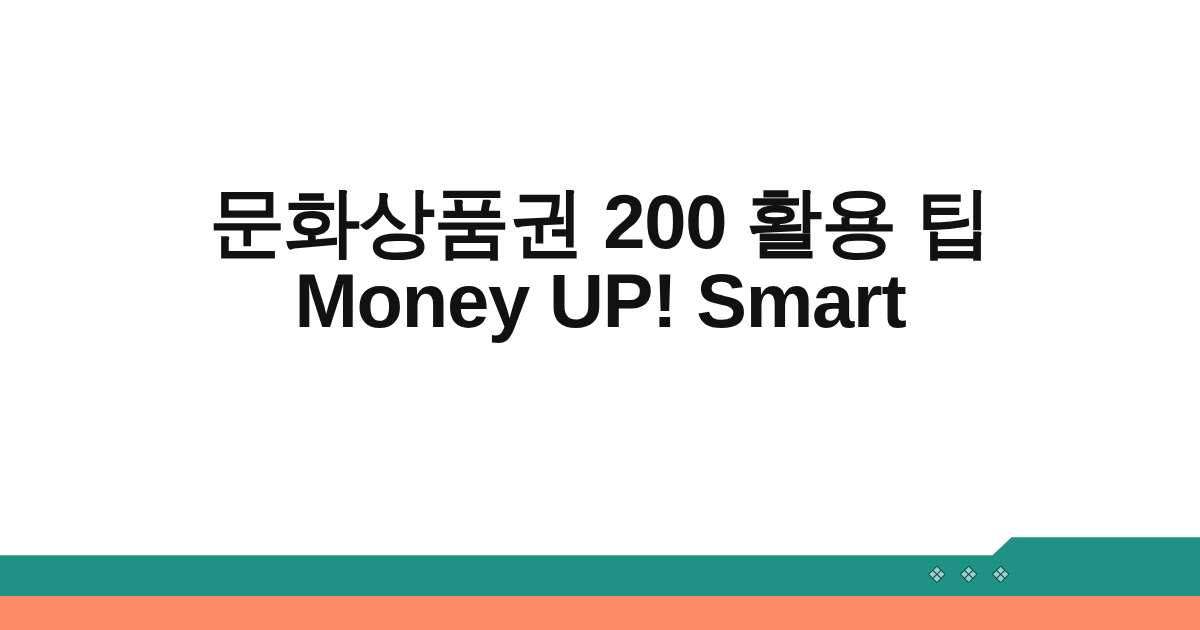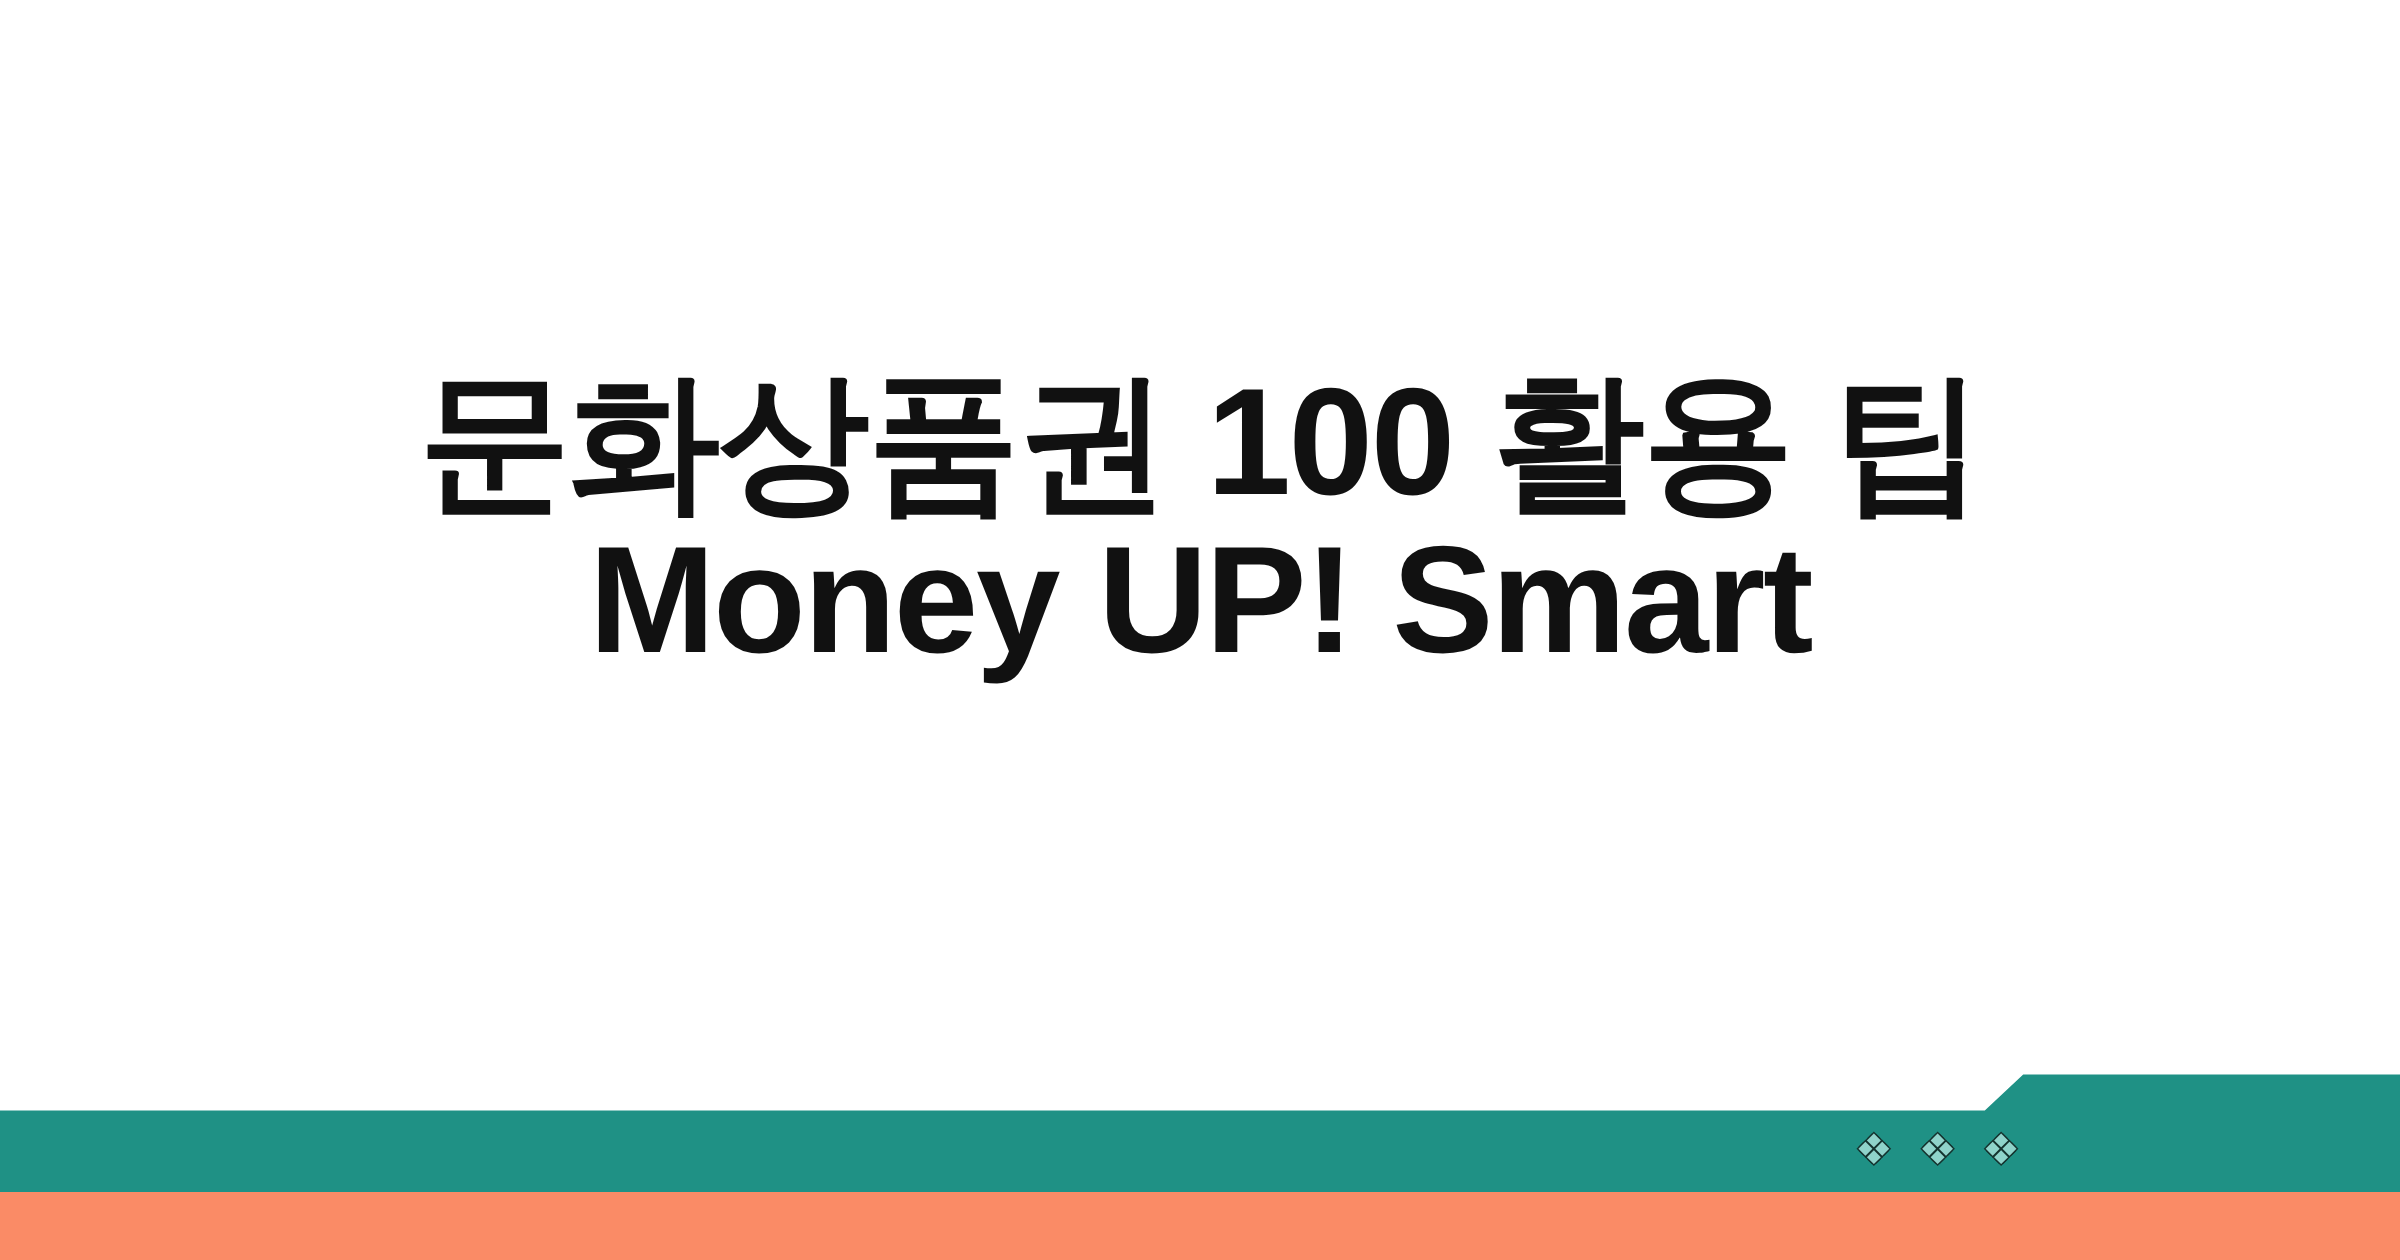--- a/index.html
+++ b/index.html
@@ -106,21 +106,21 @@
        0 -1px #15332f,
        0  1px #15332f;
   }
 </style>
 </head>
 <body>
 
 <div id="card">
 
   <div id="title-area">
-    <h1 id="headline">문화상품권 100 활용 팁 Money UP! Smart</h1>
+    <h1 id="headline">문화상품권 200 활용 팁 Money UP! Smart</h1>
   </div>
 
   <div id="band-group">
 
     <div id="teal-band"></div>
 
     <div id="sparkle-row">
       <span class="sparkle">❖</span>
       <span class="sparkle">❖</span>
       <span class="sparkle">❖</span>

